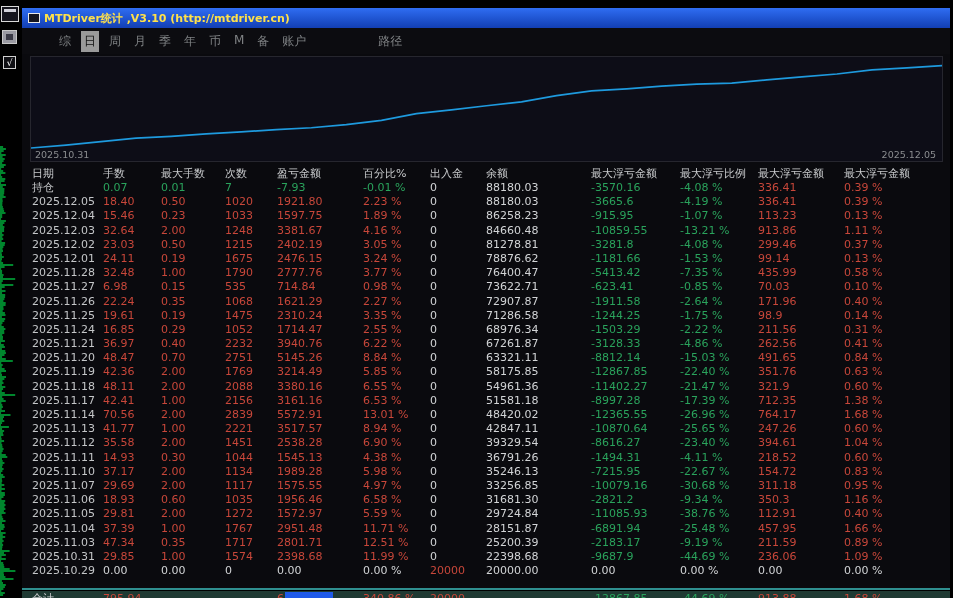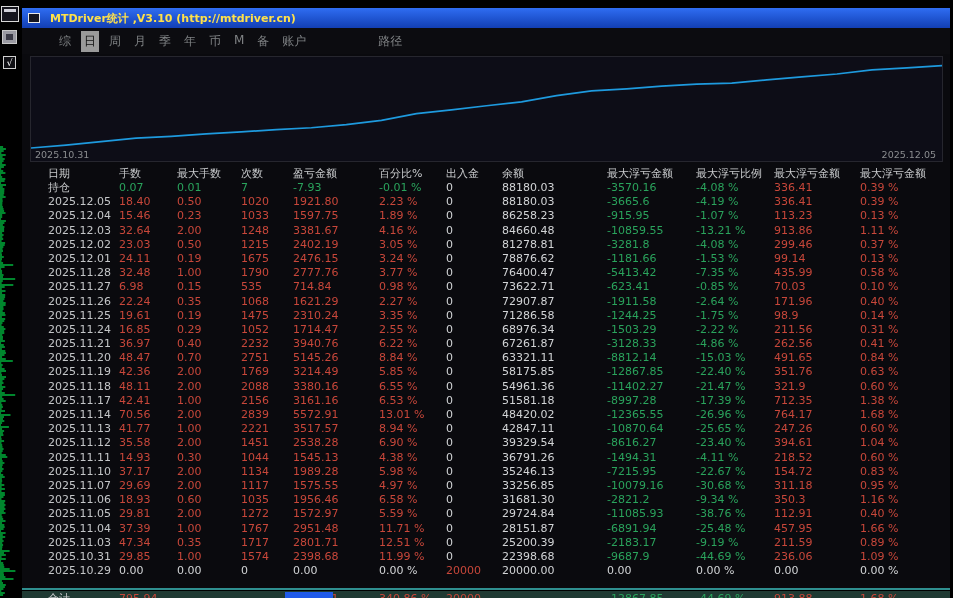--- a/index.html
+++ b/index.html
@@ -18,21 +18,21 @@
   .dock-icon.check{left:3px;top:56px;width:13px;height:13px;border:1px solid #cfcfcf;font-size:9px;color:#fff;background:#101014;}
   .waveform{position:absolute;left:0;top:146px;width:18px;height:450px;}
   
   .window{
     position:absolute;left:22px;top:8px;width:928px;height:582px;
     background:#0a0a0e;border-bottom:2px solid var(--teal_border);
   }
   .titlebar{
     position:absolute;left:0;top:0;right:0;height:20px;
     background:linear-gradient(180deg,var(--titlebar_start),var(--titlebar_end));
-    display:flex;align-items:center;padding:0 6px;gap:10px;
+    display:flex;align-items:center;padding:0 6px;gap:4px;
   }
   .title-icon{width:12px;height:10px;border:1px solid #e8e8e8;background:#15151f;flex:0 0 auto;}
   .title-text{color:var(--title_text);font-size:11px;font-weight:bold;white-space:nowrap;}
   
   .menubar{
     position:absolute;left:0;top:20px;right:0;height:26px;background:#0c0c10;
     display:flex;align-items:center;padding-left:34px;gap:7px;
     color:var(--menu_text);font-size:12px;
   }
   .menu-item{padding:2px 3px;cursor:default;}
@@ -43,21 +43,21 @@
     position:absolute;left:8px;top:48px;right:7px;height:106px;
     background:#0d0d17;border:1px solid #26262e;
   }
   .chart svg{position:absolute;inset:0;width:100%;height:100%;}
   .chart-label{position:absolute;bottom:1px;font-size:9.5px;color:#8b8d90;}
   .chart-label.l{left:4px;}
   .chart-label.r{right:6px;}
   
   .table{position:absolute;left:0;top:158px;right:0;font-size:11px;}
   .grid{
-    display:grid;padding-left:26px;
+    display:grid;padding-left:10px;
     grid-template-columns:71px 58px 64px 52px 86px 67px 56px 105px 89px 78px 86px 1fr;
   }
   .thead{height:15px;line-height:15px;color:var(--header_text);}
   .trow{height:14.2px;line-height:14.2px;}
   .cell{white-space:nowrap;overflow:hidden;}
   .c-date{color:var(--date_text);}
   .c-r{color:var(--red);}
   .c-g{color:var(--green);}
   .c-w{color:var(--white_text);}
   .total{height:28px;line-height:15px;background:var(--total_bg);margin-top:13px;}

